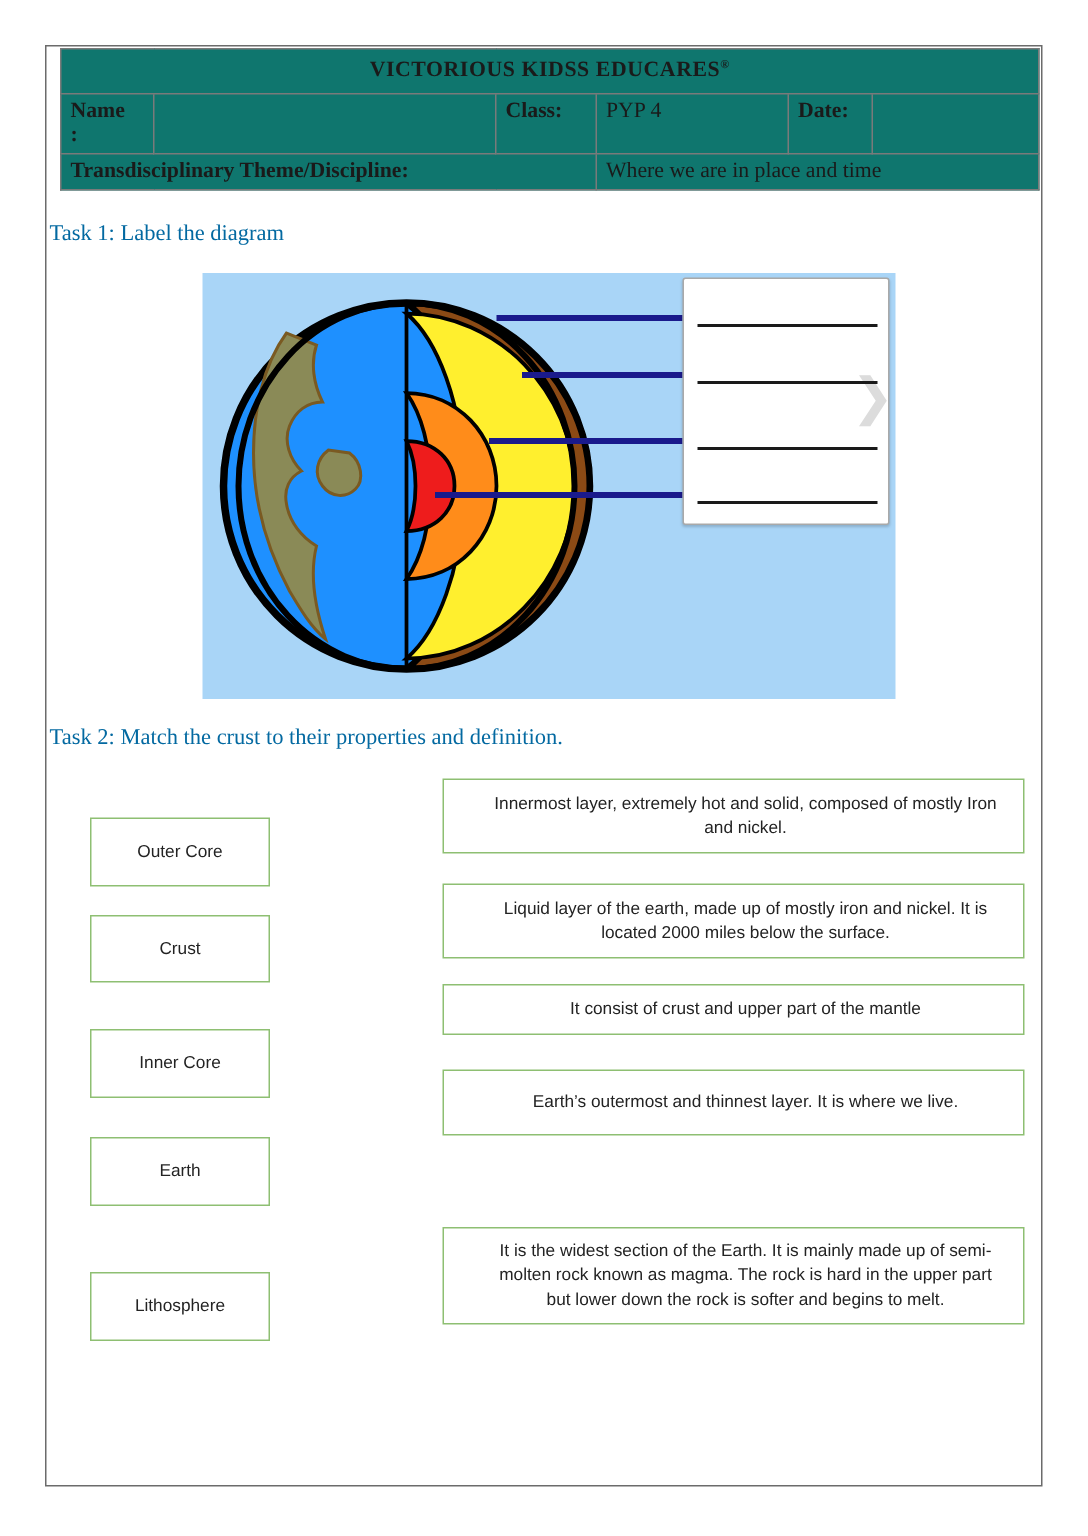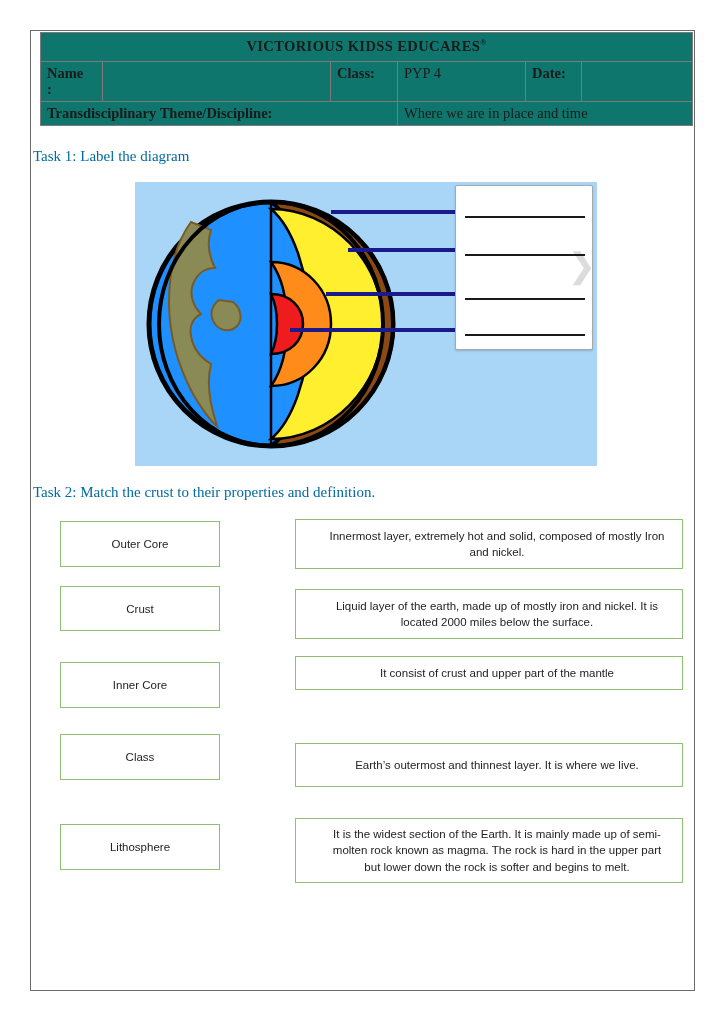--- a/index.html
+++ b/index.html
@@ -110,22 +110,23 @@
     display: flex;
     align-items: center;
     justify-content: center;
     text-align: center;
     font-family: "Liberation Sans", sans-serif;
     color: #232323;
     padding: 2px 8px;
   }
   .mbox-left {
     left: 60px;
-    width: 160px;
+    width: 120px;
     font-size: 11.5px;
+    margin-top: 24px;
   }
   .mbox-right {
     left: 295px;
     width: 388px;
     font-size: 11.5px;
     line-height: 1.42;
   }
   .mbox-right span { display: block; margin-left: 16px; }
 </style>
 </head>
@@ -211,21 +212,21 @@
   <div class="mbox mbox-left" style="top:521px;height:46px">
       <span>Outer Core</span>
     </div>
   <div class="mbox mbox-left" style="top:586px;height:45px">
       <span>Crust</span>
     </div>
   <div class="mbox mbox-left" style="top:662px;height:46px">
       <span>Inner Core</span>
     </div>
   <div class="mbox mbox-left" style="top:734px;height:46px">
-      <span>Class</span>
+      <span>Earth</span>
     </div>
   <div class="mbox mbox-left" style="top:824px;height:46px">
       <span>Lithosphere</span>
     </div>
 
   <div class="mbox mbox-right" style="top:519px;height:50px">
     <div>
       <span>Innermost layer, extremely hot and solid, composed of mostly Iron</span>
       <span>and nickel.</span>
     </div>
@@ -234,21 +235,21 @@
     <div>
       <span>Liquid layer of the earth, made up of mostly iron and nickel. It is</span>
       <span>located 2000 miles below the surface.</span>
     </div>
   </div>
   <div class="mbox mbox-right" style="top:656px;height:34px">
     <div>
       <span>It consist of crust and upper part of the mantle</span>
     </div>
   </div>
-  <div class="mbox mbox-right" style="top:743px;height:44px">
+  <div class="mbox mbox-right" style="top:713px;height:44px">
     <div>
       <span>Earth’s outermost and thinnest layer. It is where we live.</span>
     </div>
   </div>
   <div class="mbox mbox-right" style="top:818px;height:65px">
     <div>
       <span>It is the widest section of the Earth.  It is mainly made up of semi-</span>
       <span>molten rock known as magma. The rock is hard in the upper part</span>
       <span>but lower down the rock is softer and begins to melt.</span>
     </div>

